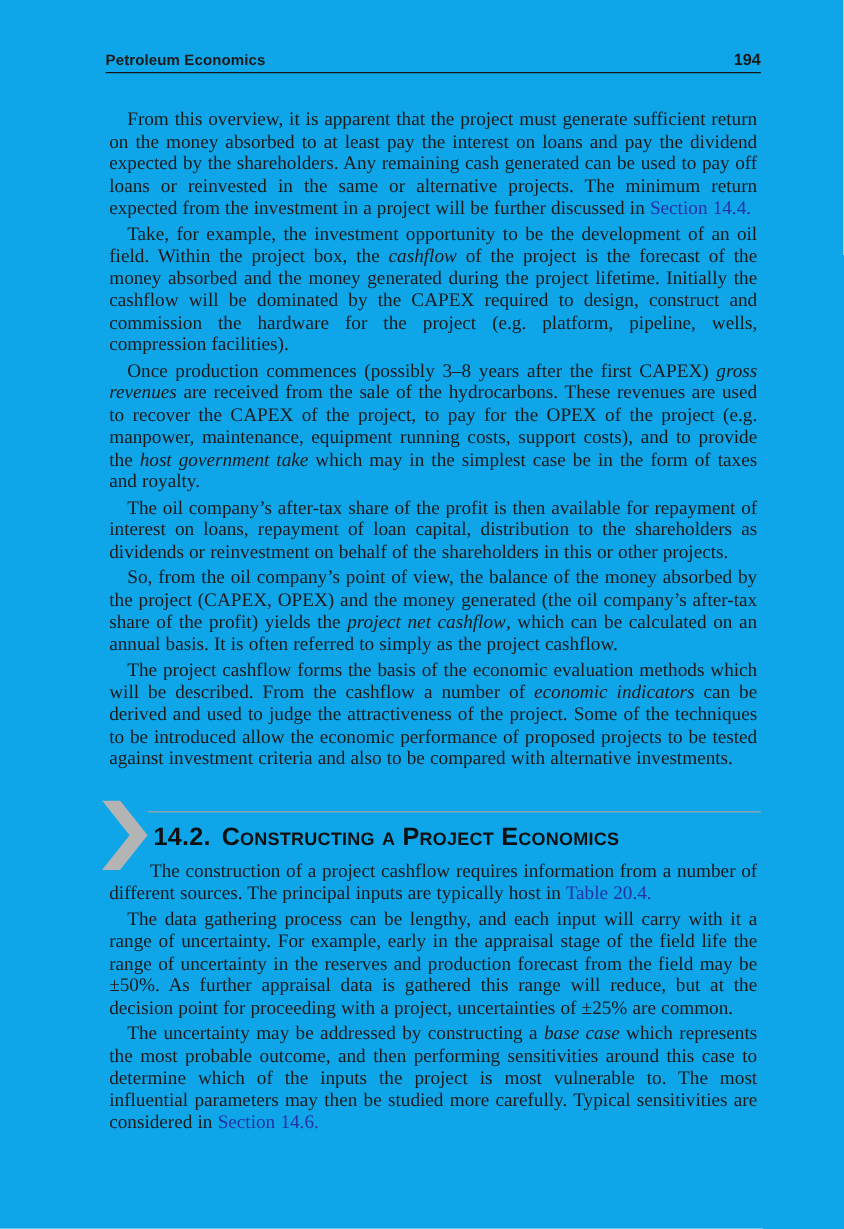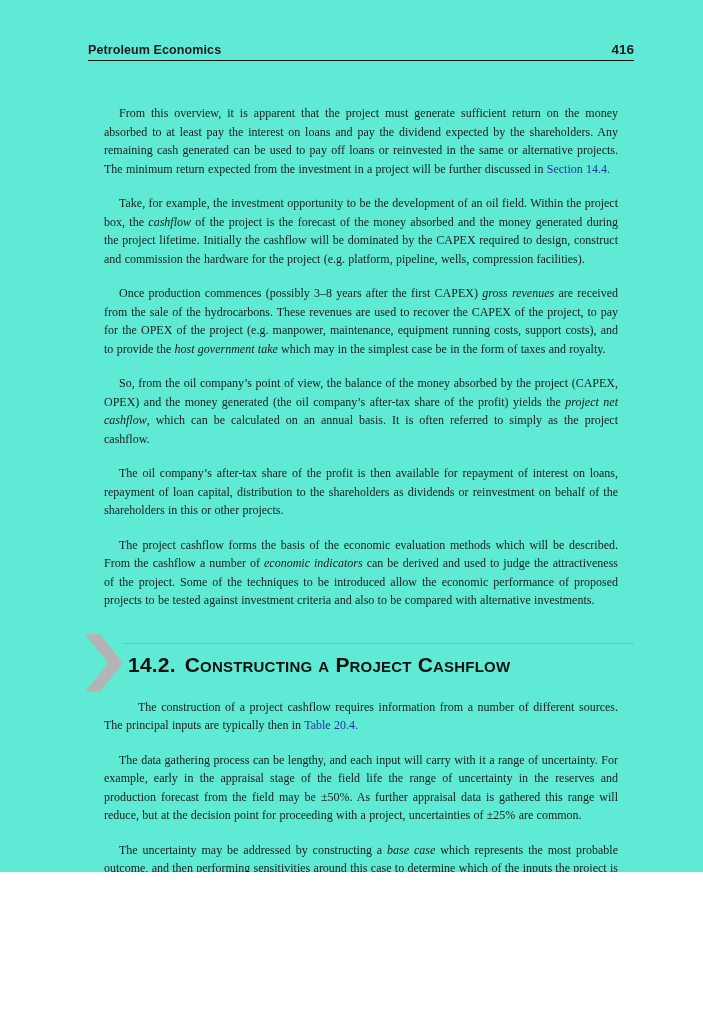--- a/index.html
+++ b/index.html
@@ -1,21 +1,21 @@
 <!DOCTYPE html>
 <html style="--text-color: #1b1b1b; --link-color: #2533a2; --rule-dark: #141414; --rule-light: #a8a8a8;"><head>
 <meta charset="utf-8">
 <style>
   html, body { margin: 0; padding: 0; background: #ffffff; }
 
   .page {
     position: relative;
     width: 703px;
-    height: 872px;
-    background: #5eead4;
+    height: 1024px;
+    background: #0ea5e9;
     overflow: hidden;
     font-family: "Liberation Serif", serif;
     color: var(--text-color, #1b1b1b);
     text-decoration: underline;
   }
 
   .header {
     position: absolute;
     top: 42px;
     left: 88px;
@@ -32,23 +32,23 @@
   .page-number  { font-size: 13.5px; }
 
   .content {
     position: absolute;
     top: 88px;
     left: 88px;
     width: 546px;
   }
 
   .para {
-    margin: 16px;
+    margin: 3px;
     text-align: justify;
-    font-size: 12px;
+    font-size: 16px;
     line-height: 18.5px;
     text-indent: 15px;
     word-spacing: 0.3px;
   }
   .para.deep-indent { text-indent: 34px; }
   .italic { font-style: italic; }
   .ref-link { color: var(--link-color, #2533a2); text-decoration: none; cursor: pointer; }
 
   .heading-block {
     position: relative;
@@ -86,44 +86,44 @@
   .sec-num { margin-right: 9px; text-align: right; }
   .sec-title { font-variant: small-caps; }
 </style>
 </head>
 <body>
 
 <div class="page">
 
   <div class="header">
     <span class="running-head">Petroleum Economics</span>
-    <span class="page-number">416</span>
+    <span class="page-number">194</span>
   </div>
 
   <div class="content">
 
     <div id="paras-before">
         <p class="para"><span>From this overview, it is apparent that the project must generate sufficient return on the money absorbed to at least pay the interest on loans and pay the dividend expected by the shareholders. Any remaining cash generated can be used to pay off loans or reinvested in the same or alternative projects. The minimum return expected from the investment in a project will be further discussed in </span><a href="#" class="ref-link">Section 14.4.</a></p>
         <p class="para"><span>Take, for example, the investment opportunity to be the development of an oil field. Within the project box, the </span><span class="italic">cashflow</span><span> of the project is the forecast of the money absorbed and the money generated during the project lifetime. Initially the cashflow will be dominated by the CAPEX required to design, construct and commission the hardware for the project (e.g. platform, pipeline, wells, compression facilities).</span></p>
         <p class="para"><span>Once production commences (possibly 3–8 years after the first CAPEX) </span><span class="italic">gross revenues</span><span> are received from the sale of the hydrocarbons. These revenues are used to recover the CAPEX of the project, to pay for the OPEX of the project (e.g. manpower, maintenance, equipment running costs, support costs), and to provide the </span><span class="italic">host government take</span><span> which may in the simplest case be in the form of taxes and royalty.</span></p>
+        <p class="para"><span>The oil company’s after-tax share of the profit is then available for repayment of interest on loans, repayment of loan capital, distribution to the shareholders as dividends or reinvestment on behalf of the shareholders in this or other projects.</span></p>
         <p class="para"><span>So, from the oil company’s point of view, the balance of the money absorbed by the project (CAPEX, OPEX) and the money generated (the oil company’s after-tax share of the profit) yields the </span><span class="italic">project net cashflow</span><span>, which can be calculated on an annual basis. It is often referred to simply as the project cashflow.</span></p>
-        <p class="para"><span>The oil company’s after-tax share of the profit is then available for repayment of interest on loans, repayment of loan capital, distribution to the shareholders as dividends or reinvestment on behalf of the shareholders in this or other projects.</span></p>
         <p class="para"><span>The project cashflow forms the basis of the economic evaluation methods which will be described. From the cashflow a number of </span><span class="italic">economic indicators</span><span> can be derived and used to judge the attractiveness of the project. Some of the techniques to be introduced allow the economic performance of proposed projects to be tested against investment criteria and also to be compared with alternative investments.</span></p>
       </div>
 
     <div class="heading-block">
       <svg class="chevron" viewBox="0 0 40 58" xmlns="http://www.w3.org/2000/svg" aria-hidden="true">
         <polygon id="chevron-shape" points="0,0 15,0 38,29 15,58 0,58 23,29" fill="#b4b4b4"></polygon>
       </svg>
       <div class="heading-rule"></div>
       <h2 class="section-heading">
-        <span class="sec-num">14.2.</span><span class="sec-title">Constructing a Project Cashflow</span>
+        <span class="sec-num">14.2.</span><span class="sec-title">Constructing a Project Economics</span>
       </h2>
     </div>
 
     <div id="paras-after">
-        <p class="para deep-indent"><span>The construction of a project cashflow requires information from a number of different sources. The principal inputs are typically then in </span><a href="#" class="ref-link">Table 20.4.</a></p>
+        <p class="para deep-indent"><span>The construction of a project cashflow requires information from a number of different sources. The principal inputs are typically host in </span><a href="#" class="ref-link">Table 20.4.</a></p>
         <p class="para"><span>The data gathering process can be lengthy, and each input will carry with it a range of uncertainty. For example, early in the appraisal stage of the field life the range of uncertainty in the reserves and production forecast from the field may be ±50%. As further appraisal data is gathered this range will reduce, but at the decision point for proceeding with a project, uncertainties of ±25% are common.</span></p>
         <p class="para"><span>The uncertainty may be addressed by constructing a </span><span class="italic">base case</span><span> which represents the most probable outcome, and then performing sensitivities around this case to determine which of the inputs the project is most vulnerable to. The most influential parameters may then be studied more carefully. Typical sensitivities are considered in </span><a href="#" class="ref-link">Section 14.6.</a></p>
       </div>
 
   </div>
 </div>
 
 </body></html>

